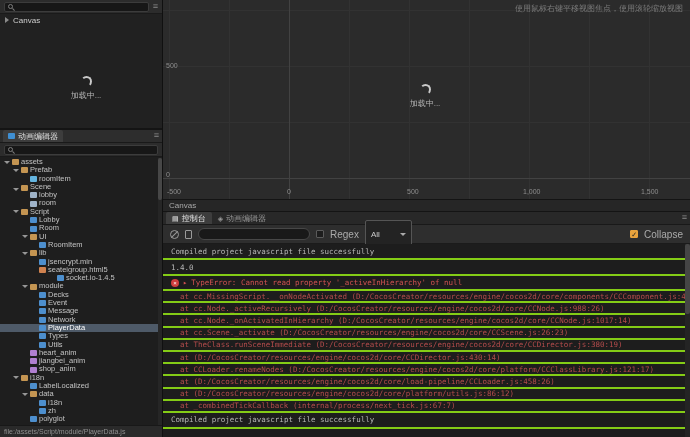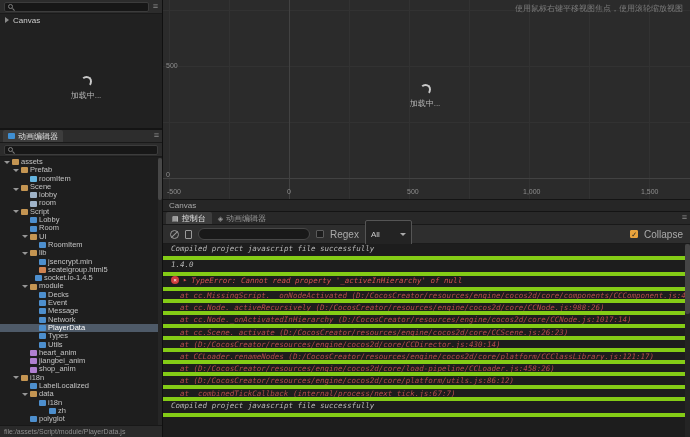--- a/index.html
+++ b/index.html
@@ -78,21 +78,21 @@
   .doc-icon { width:7px; height:9px; border:1px solid #9a9a9a; border-radius:1px; flex:none; }
   .console-search { width:112px; height:12px; background:#191919; border:1px solid #474747; border-radius:6px; padding:0 6px; color:#ccc; font-size:7px; outline:none; }
   .checkbox { width:8px; height:8px; background:#1d1d1d; border:1px solid #5a5a5a; border-radius:1px; flex:none; font-size:7px; line-height:7px; text-align:center; color:transparent; }
   .checkbox.checked { background:var(--accent,#e8a33d); border-color:var(--accent,#e8a33d); color:#222; }
   .tb-label { font-size:10px; color:#ababab; }
   .select { display:flex; align-items:center; gap:20px; height:29px; background:#232323; border:1px solid #555; border-radius:2px; padding:0 5px; font-size:8px; color:#ccc; }
   .caret { width:0; height:0; border-top:3px solid #aaa; border-left:3px solid transparent; border-right:3px solid transparent; }
   .flex-spacer { flex:1; }
 
   #console-logs { position:relative; flex:1; min-height:0; background:#1d1d1d; overflow:hidden; font-family:"DejaVu Sans Mono", monospace; }
-  .log-row { display:flex; gap:4px; padding:0 8px; border-bottom:4px solid #84cc16; font-size:7.5px; white-space:nowrap; overflow:hidden;font-style:italic; }
+  .log-row { display:flex; align-items:center; gap:4px; padding:0 8px; border-bottom:2px solid #84cc16; font-size:7.5px; white-space:nowrap; overflow:hidden; }
   .log-row.info { height:16px; color:#b8b8b8; }
   .log-row.error-head { height:15px; color:var(--error,#d25151); }
   .log-row.error { height:12.2px; color:#b54c4c; padding-left:17px; }
   .err-dot { width:8px; height:8px; border-radius:50%; background:#cf3d3d; color:#fff; font-size:6px; line-height:8px; text-align:center; flex:none; font-family:"Liberation Sans", sans-serif; }
   .err-tri { color:var(--error,#d25151); font-size:7px; flex:none; }
   #console-scroll { position:absolute; right:0; top:0; bottom:0; width:5px; background:#242424; }
   #console-scroll .thumb { width:5px; height:70px; background:#454545; border-radius:2px; }
 </style>
 </head>
 <body>
@@ -197,21 +197,21 @@
           <div class="tree-row" style="padding-left: 30px;">
             <span class="arrow"></span>
             <span class="ticon js"></span>
             <span>jsencrypt.min</span>
           </div>
           <div class="tree-row" style="padding-left: 30px;">
             <span class="arrow"></span>
             <span class="ticon html"></span>
             <span>seateigroup.html5</span>
           </div>
-          <div class="tree-row" style="padding-left: 26px;">
+          <div class="tree-row" style="padding-left: 48px;">
             <span class="arrow"></span>
             <span class="ticon js"></span>
             <span>socket.io-1.4.5</span>
           </div>
           <div class="tree-row" style="padding-left: 21px;">
             <span class="arrow down"></span>
             <span class="ticon folder"></span>
             <span>module</span>
           </div>
           <div class="tree-row" style="padding-left: 30px;">
@@ -277,21 +277,21 @@
           <div class="tree-row" style="padding-left: 21px;">
             <span class="arrow down"></span>
             <span class="ticon folder"></span>
             <span>data</span>
           </div>
           <div class="tree-row" style="padding-left: 30px;">
             <span class="arrow"></span>
             <span class="ticon js"></span>
             <span>i18n</span>
           </div>
-          <div class="tree-row" style="padding-left: 40px;">
+          <div class="tree-row" style="padding-left: 30px;">
             <span class="arrow"></span>
             <span class="ticon js"></span>
             <span>zh</span>
           </div>
           <div class="tree-row" style="padding-left: 21px;">
             <span class="arrow"></span>
             <span class="ticon js"></span>
             <span>polyglot</span>
           </div>
         </div>
@@ -375,20 +375,23 @@
         <div class="log-row error">
           <span>at cc.Node._activeRecursively (D:/CocosCreator/resources/engine/cocos2d/core/CCNode.js:988:26)</span>
         </div>
         <div class="log-row error">
           <span>at cc.Node._onActivatedInHierarchy (D:/CocosCreator/resources/engine/cocos2d/core/CCNode.js:1017:14)</span>
         </div>
         <div class="log-row error">
           <span>at cc.Scene._activate (D:/CocosCreator/resources/engine/cocos2d/core/CCScene.js:26:23)</span>
         </div>
         <div class="log-row error">
+          <span>at TheClass.runSceneImmediate (D:/CocosCreator/resources/engine/cocos2d/core/CCDirector.js:380:19)</span>
+        </div>
+        <div class="log-row error">
           <span>at (D:/CocosCreator/resources/engine/cocos2d/core/CCDirector.js:430:14)</span>
         </div>
         <div class="log-row error">
           <span>at CCLoader.renameNodes (D:/CocosCreator/resources/engine/cocos2d/core/platform/CCClassLibrary.js:121:17)</span>
         </div>
         <div class="log-row error">
           <span>at (D:/CocosCreator/resources/engine/cocos2d/core/load-pipeline/CCLoader.js:458:26)</span>
         </div>
         <div class="log-row error">
           <span>at (D:/CocosCreator/resources/engine/cocos2d/core/platform/utils.js:86:12)</span>

